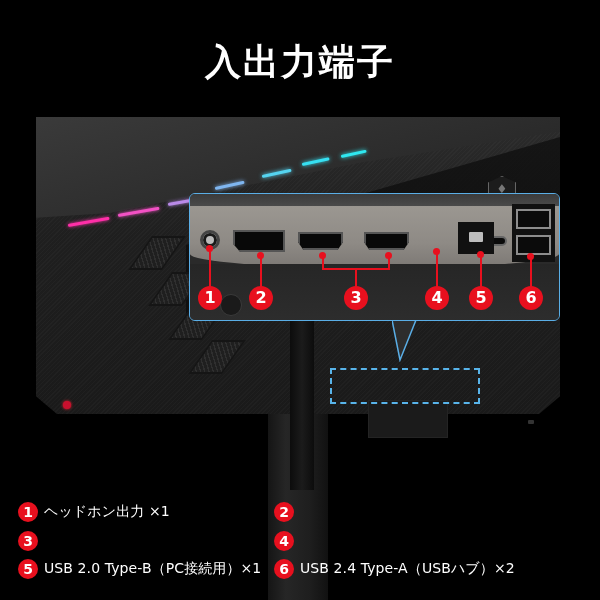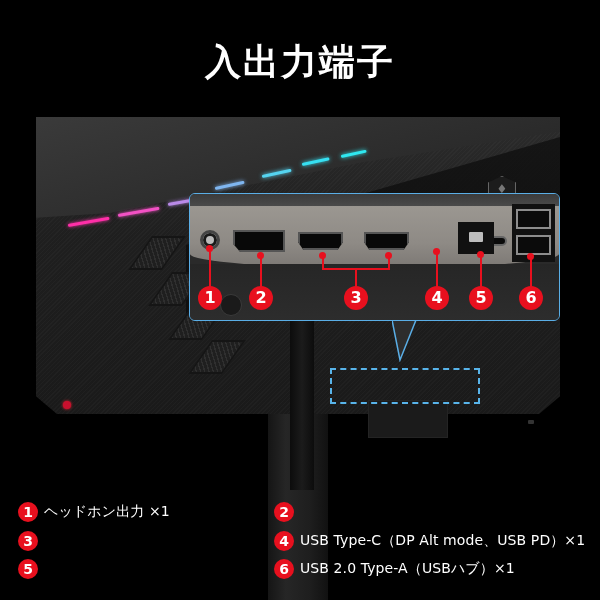--- a/index.html
+++ b/index.html
@@ -200,22 +200,22 @@
     <span class="legend-text">ヘッドホン出力 ×1</span>
   </div>
   <div class="legend-item" style="left:256px;top:0;">
     <span class="legend-badge">2</span>
   </div>
   <div class="legend-item" style="left:0;top:29px;">
     <span class="legend-badge">3</span>
   </div>
   <div class="legend-item" style="left:256px;top:29px;">
     <span class="legend-badge">4</span>
-    <span class="legend-text">USB Type-C（DP Alt mode、USB PD）×1</span>
   </div>
   <div class="legend-item" style="left:0;top:57px;">
     <span class="legend-badge">5</span>
+    <span class="legend-text">USB 2.0 Type-B（PC接続用）×1</span>
   </div>
   <div class="legend-item" style="left:256px;top:57px;">
     <span class="legend-badge">6</span>
-    <span class="legend-text">USB 2.0 Type-A（USBハブ）×1</span>
+    <span class="legend-text">USB 2.4 Type-A（USBハブ）×2</span>
   </div>
 </div>
 
 </body></html>

